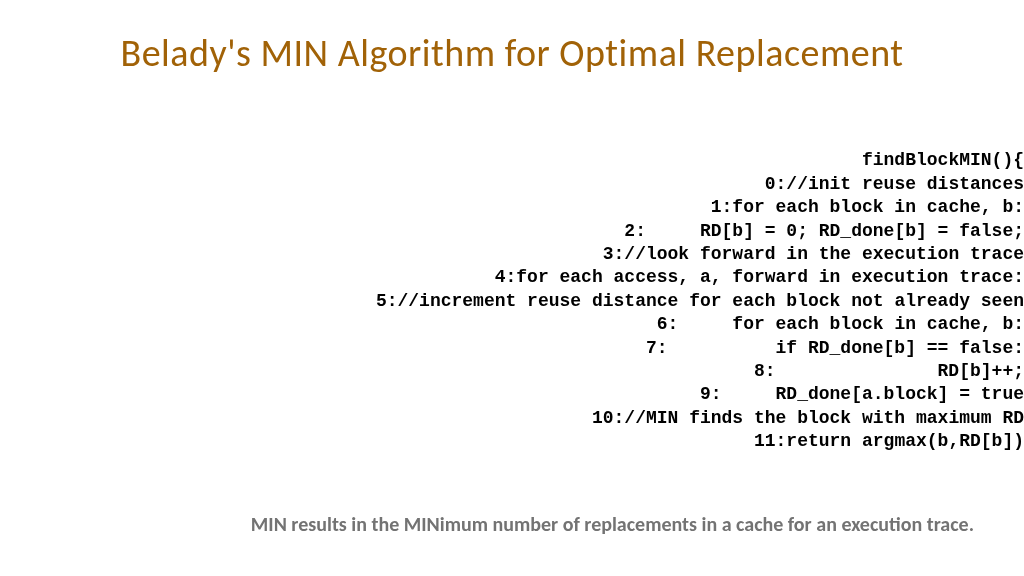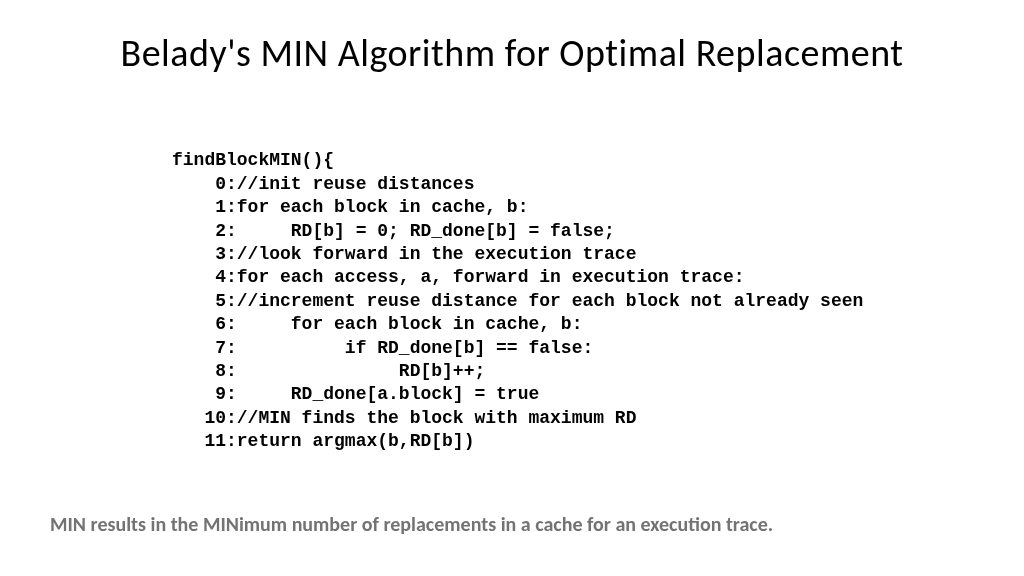--- a/index.html
+++ b/index.html
@@ -1,31 +1,32 @@
 <!DOCTYPE html>
 <html><head>
   <meta charset="utf-8">
   <style>
     * {
       margin: 0;
       padding: 0;
       box-sizing: border-box;
+      text-align: right;
     }
     body {
       width: 1024px;
       height: 576px;
       background: white;
       font-family: Calibri, "Segoe UI", Arial, sans-serif;
       position: relative;
       overflow: hidden;
     }
     .title {
       font-size: 38px;
       font-weight: 400;
-      color: #000000;
+      color: #a16207;
       text-align: center;
       padding-top: 30px;
       padding-left: 50px;
       padding-right: 50px;
       letter-spacing: 0.5px;
     }
     .code-block {
       font-family: "Courier New", Courier, monospace;
       font-size: 18px;
       font-weight: bold;

